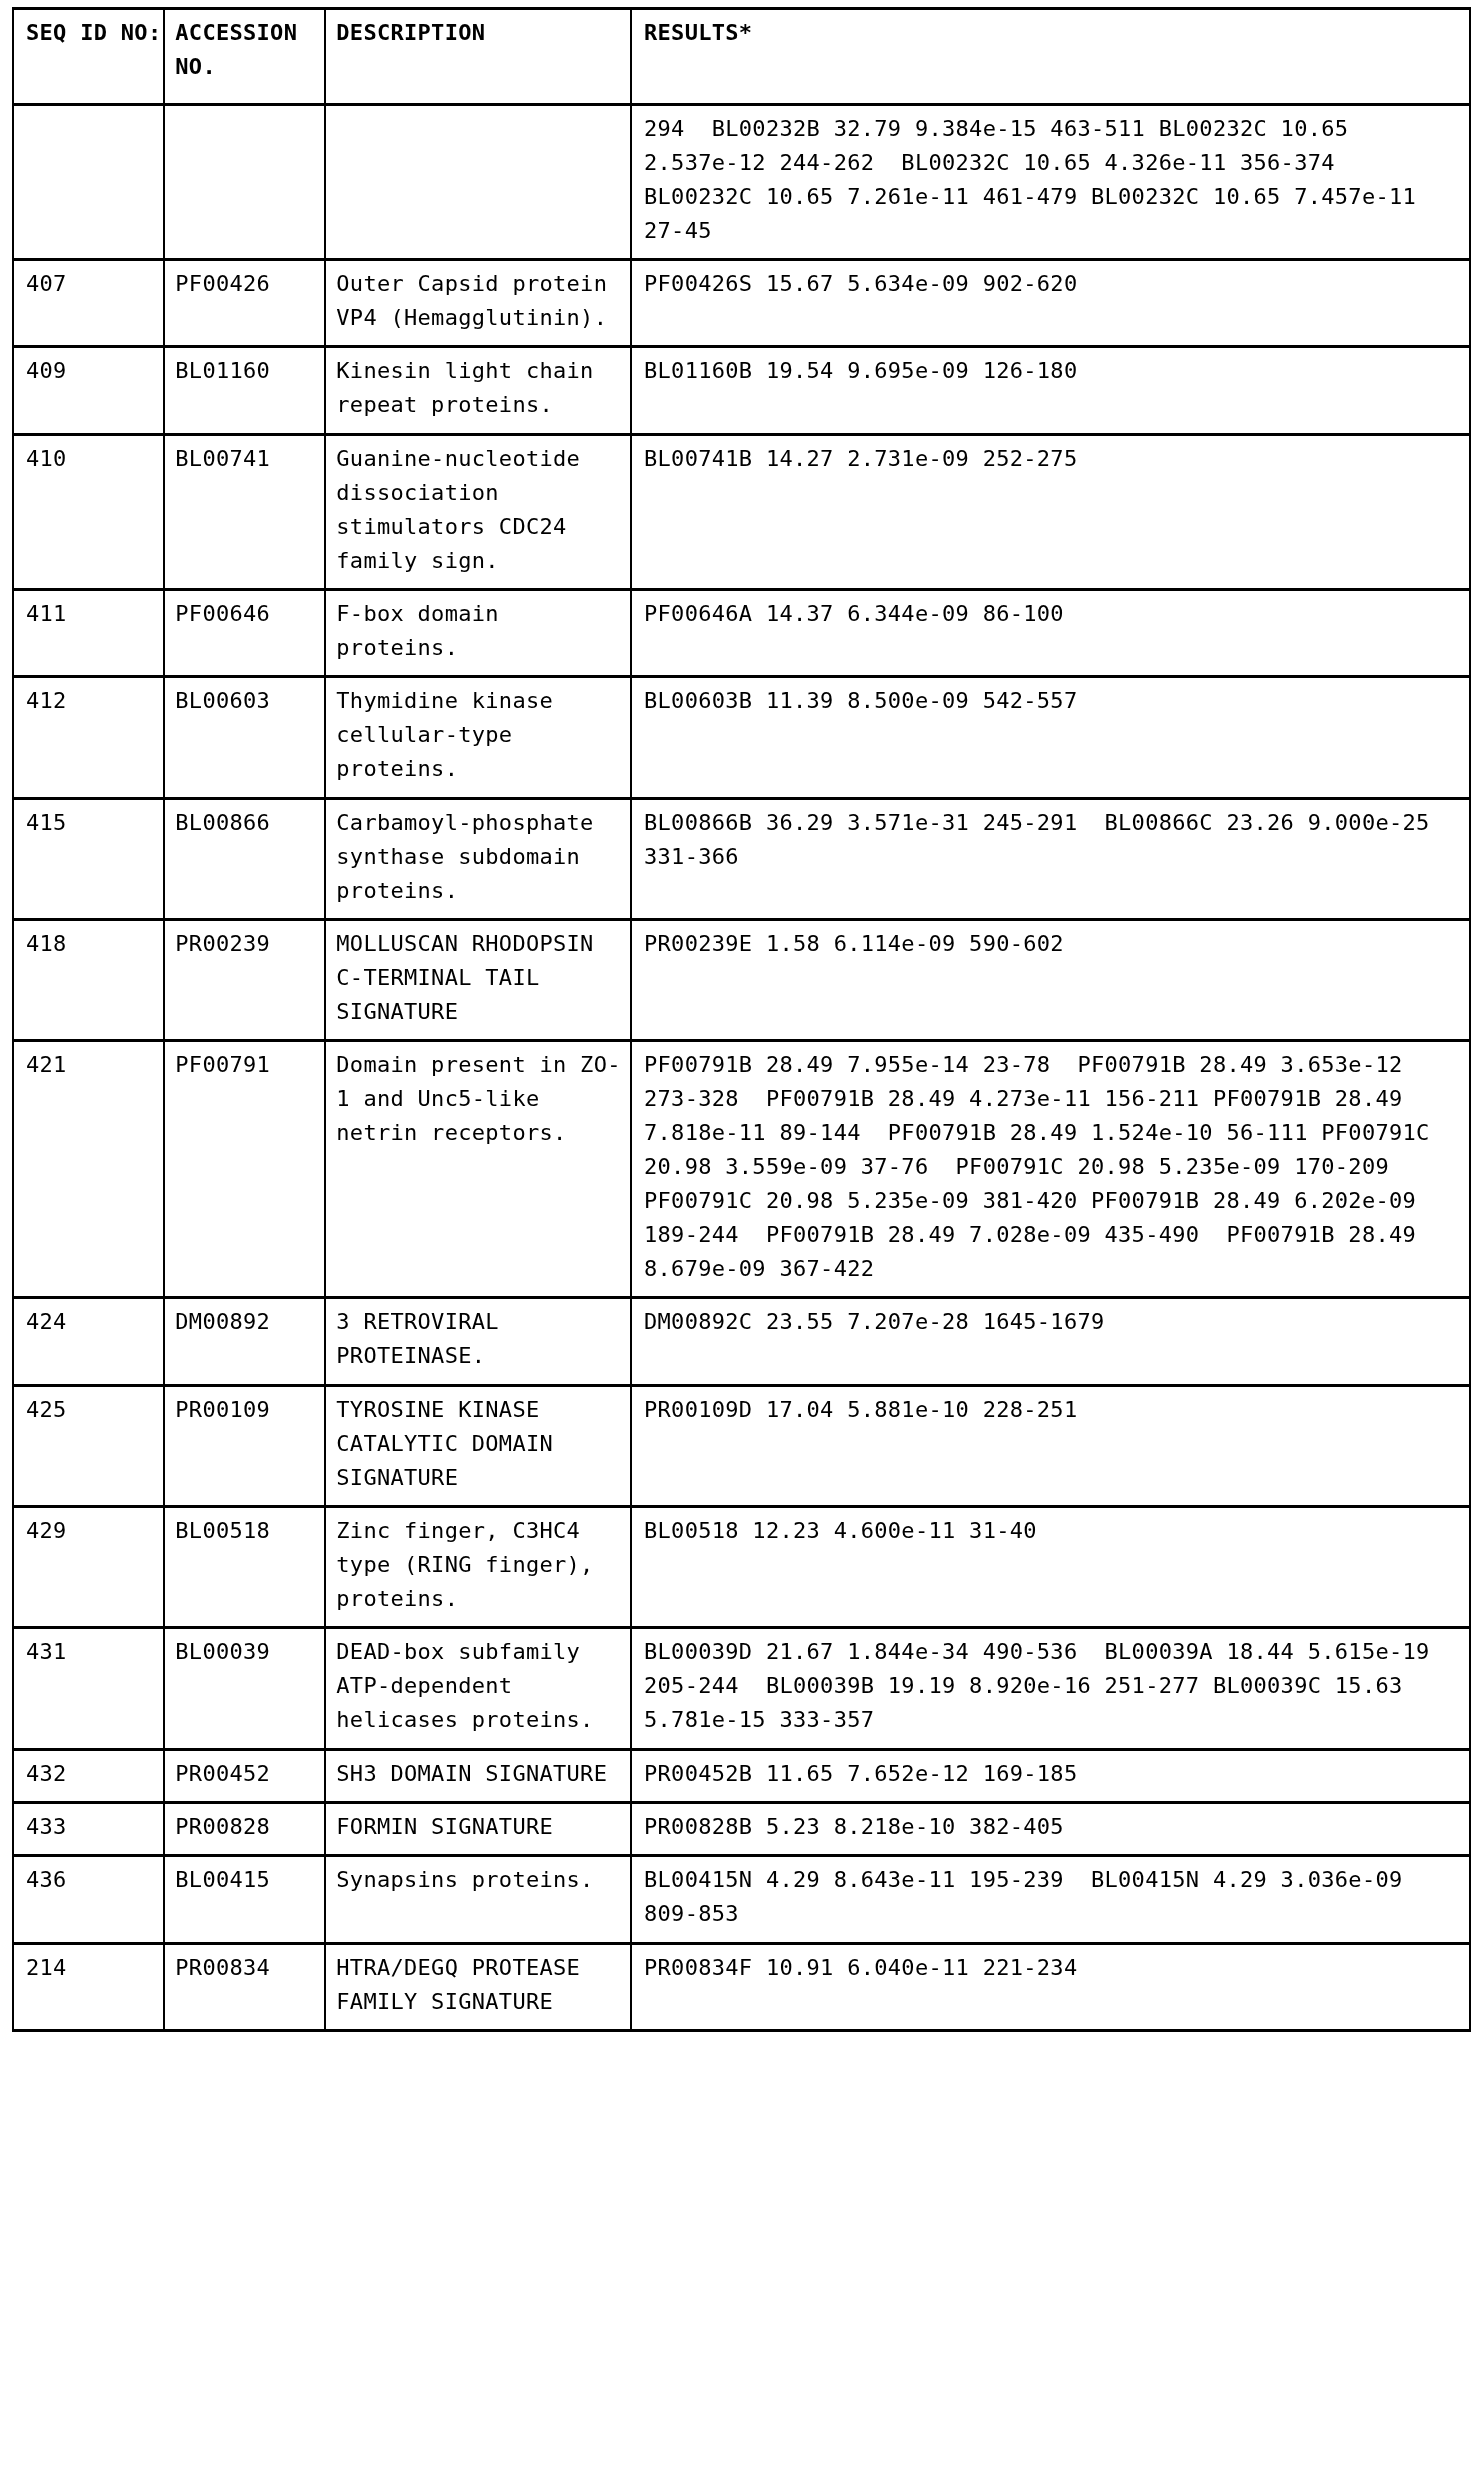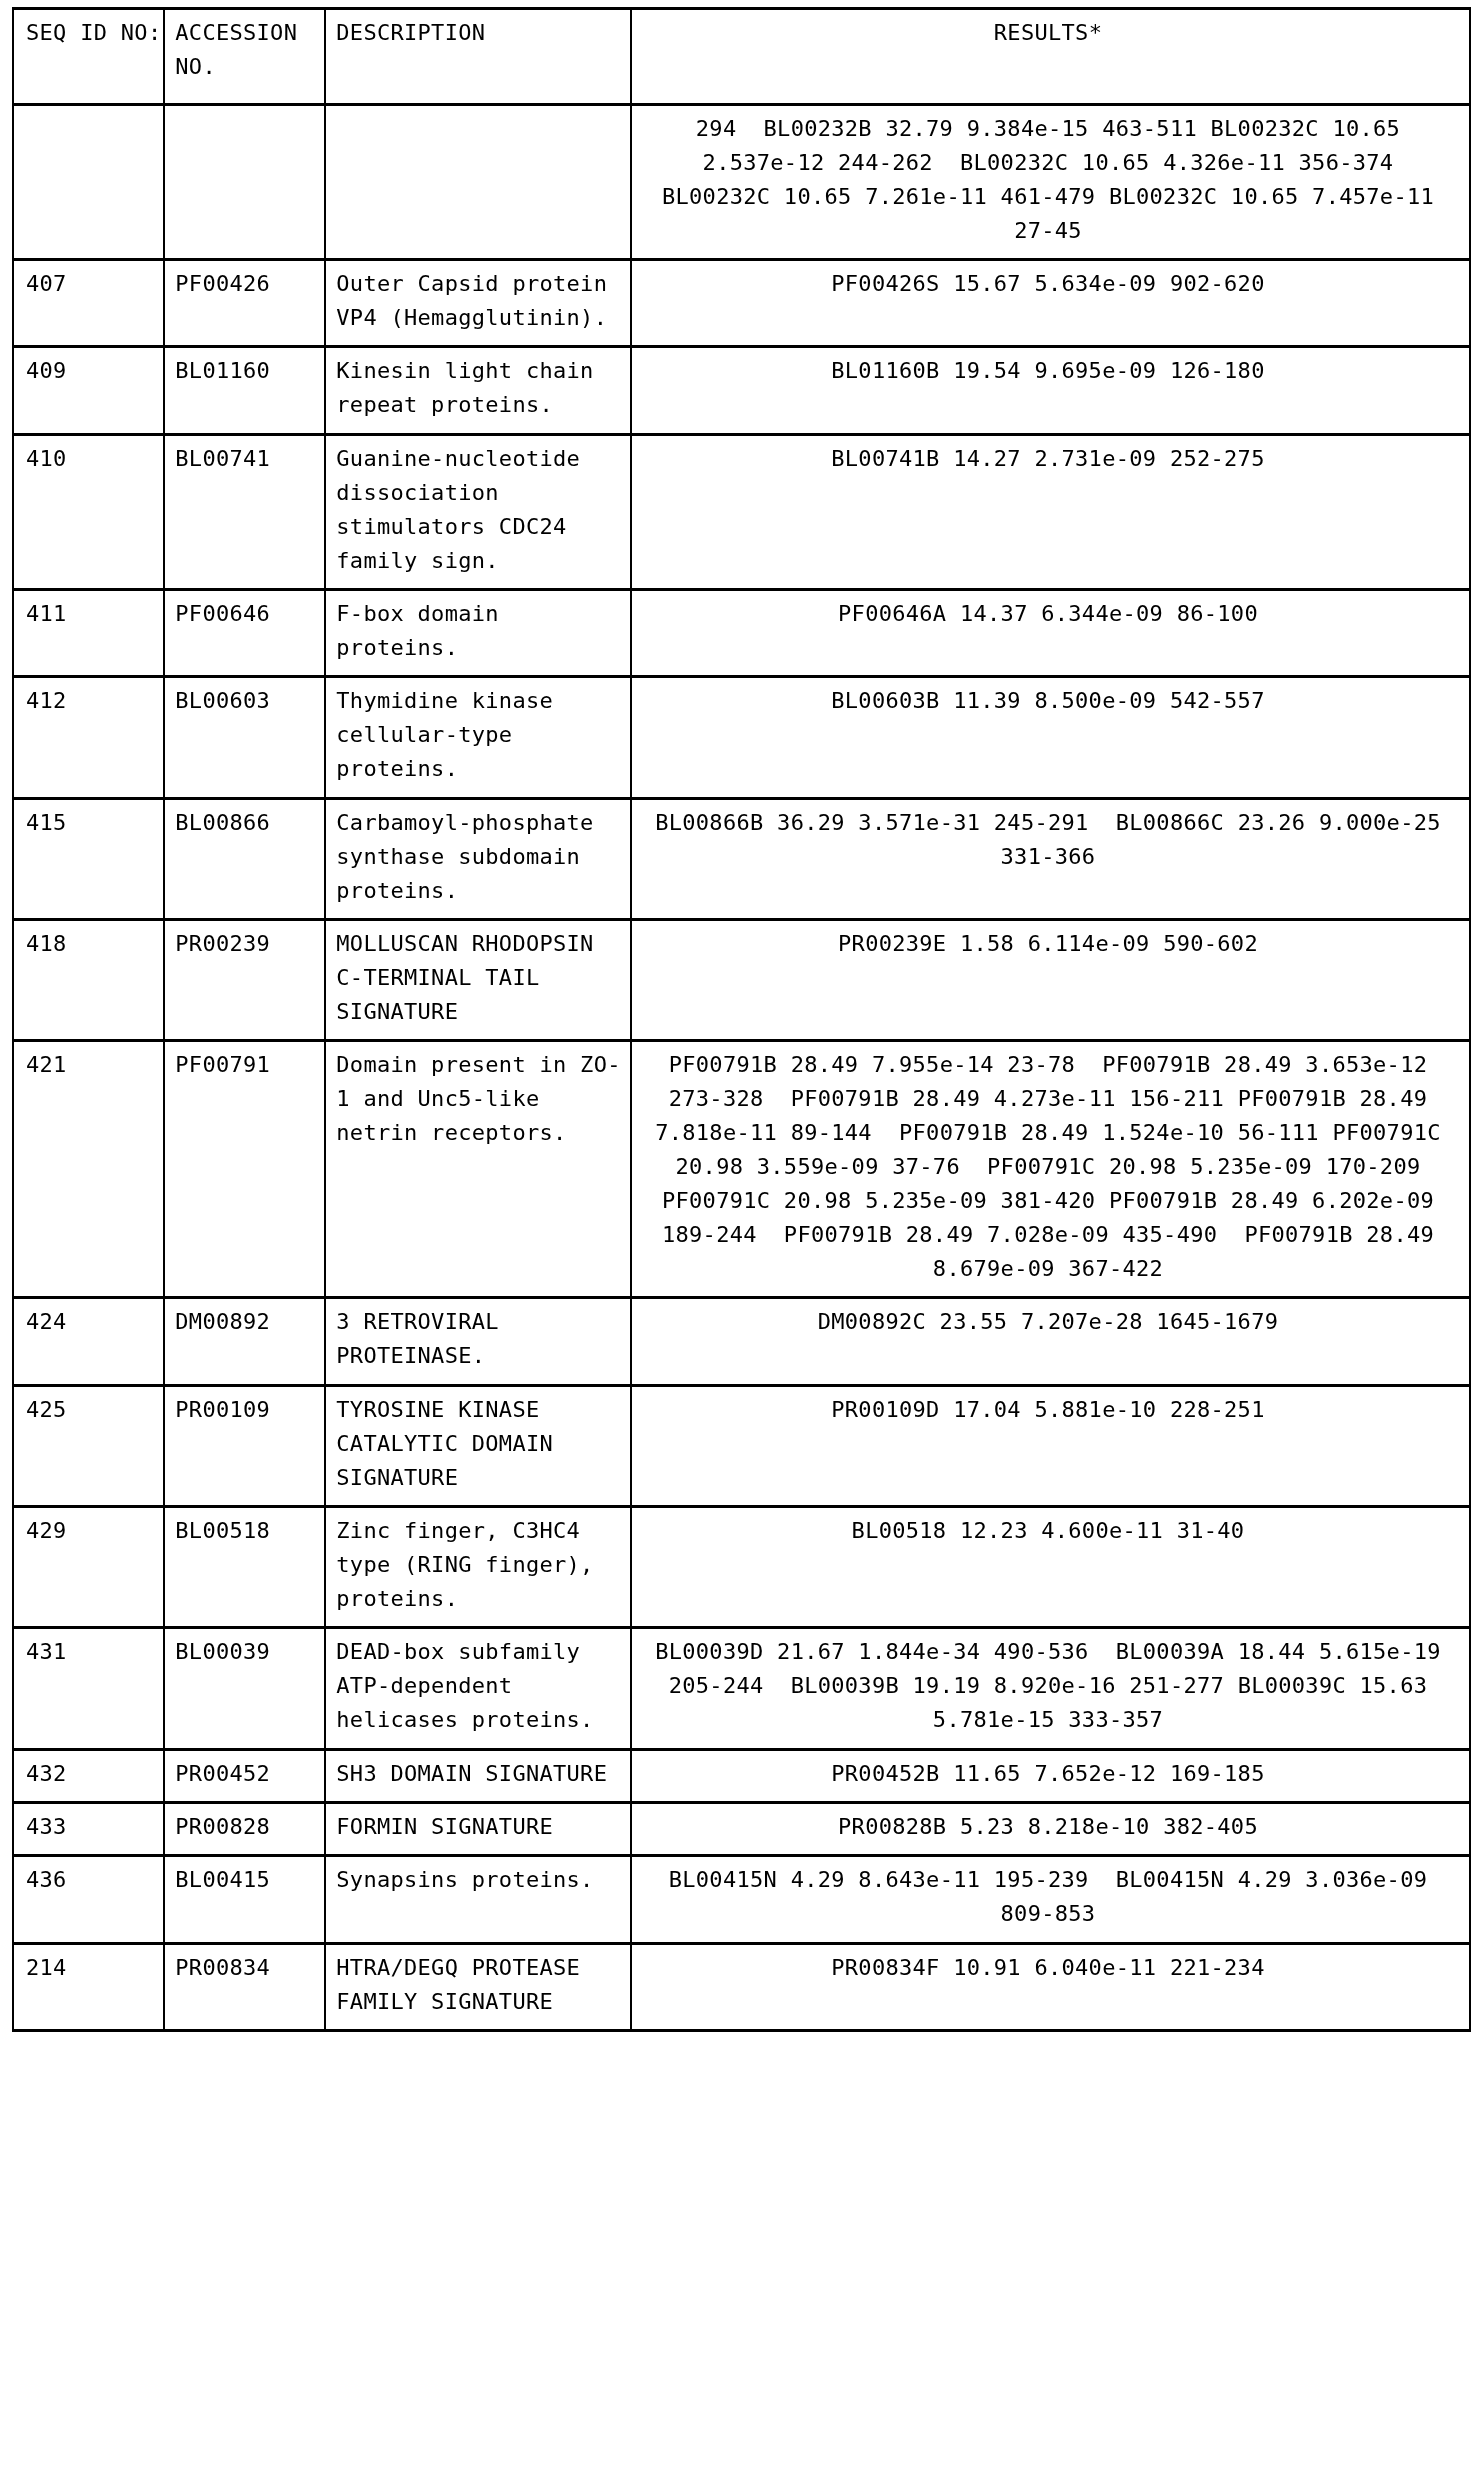--- a/index.html
+++ b/index.html
@@ -49,24 +49,24 @@
     line-height: 34px;
     letter-spacing: 0.3px;
     padding: 6px 0 10.3px 10.3px;
     white-space: pre-wrap;
     word-break: normal;
     overflow-wrap: break-word;
   }
   table.seq-table td.cell-seq,
   table.seq-table th.cell-seq { padding-left: 12px; }
   table.seq-table td.cell-res,
-  table.seq-table th.cell-res { padding-left: 12px; padding-right: 17px; text-align: center; }
+  table.seq-table th.cell-res { padding-left: 12px; padding-right: 17px; }
 
   
-  tr.header-row th { padding-bottom: 19px; }
+  tr.header-row th { padding-bottom: 19px; font-weight: bold; }
 
   
   tr.continuation-row td { }
 </style>
 </head>
 <body>
 
 <div class="page">
   <table class="seq-table">
     <colgroup>

